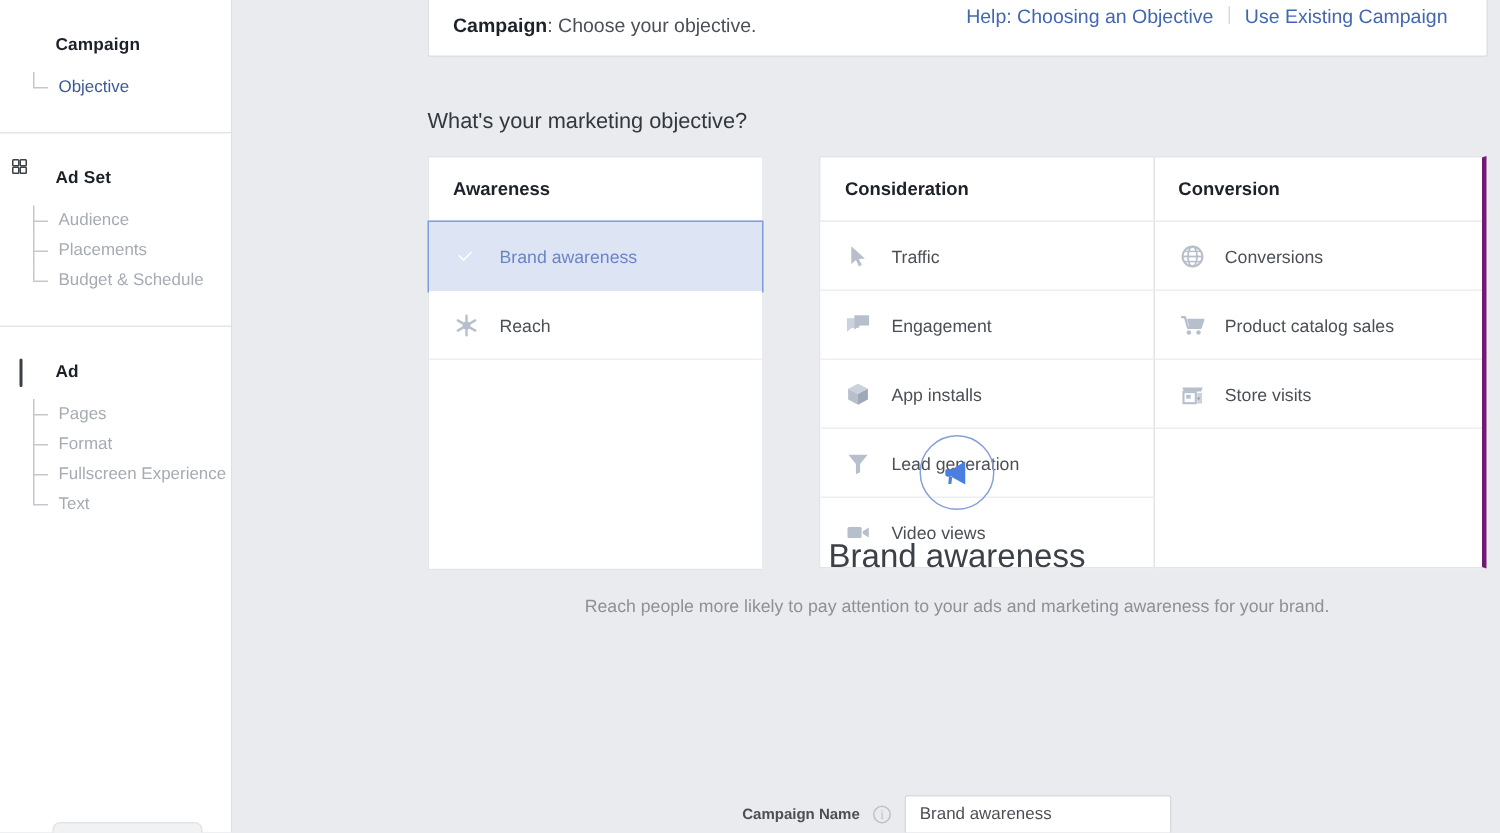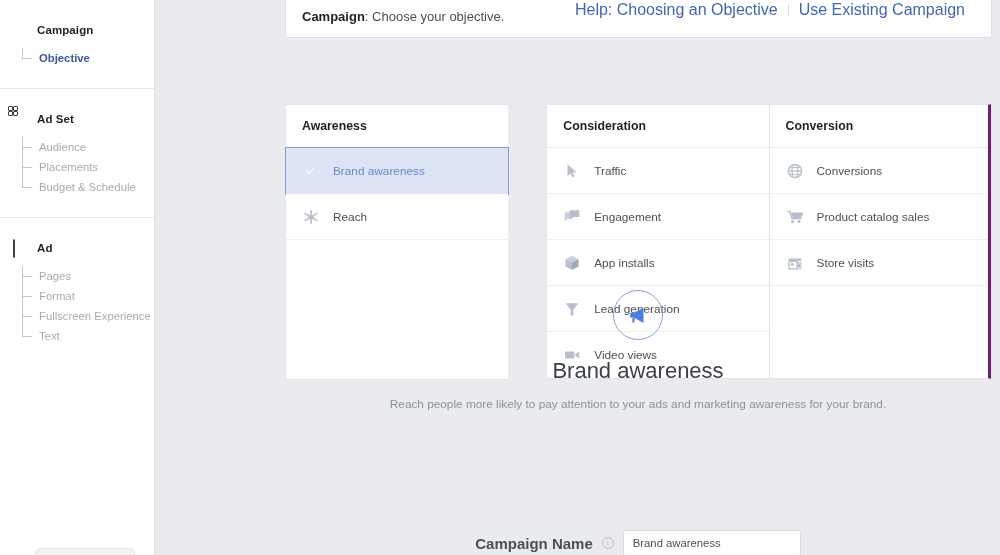--- a/index.html
+++ b/index.html
@@ -58,21 +58,21 @@
   .ico-window::after{
     content:""; position:absolute; left:1px; right:1px; top:4px; height:1.4px;
     background:#3b3f46;
   }
 
   .side-subs { margin-top: 11px; position: relative; padding-left: 22px; }
   .sub-item {
     position: relative; height: 20px; display: flex; align-items: center;
     font-size: 11.3px; color: #a6abb3; padding-left: 17px;
   }
-  .sub-item.active { color: #3b5998; font-weight: bold; }
+  .sub-item.active { color: #3b5998; font-weight: normal; }
   
   .sub-item::before {
     content: ""; position: absolute; left: 0; top: 0; bottom: 0;
     width: 1px; background: #c4c8ce;
   }
   .sub-item.lastbranch::before { bottom: 50%; }
   .sub-item::after {
     content: ""; position: absolute; left: 0; top: 50%;
     width: 10px; height: 1px; background: #c4c8ce;
   }
@@ -93,21 +93,21 @@
     border-radius: 0 0 2px 2px;
   }
   .topcard-row {
     position: absolute; left: 0; right: 0; top: 14px; height: 20px;
     display: flex; align-items: center; padding: 0 16px;
   }
   .topcard-title { font-size: 13px; color: #4b4f56; margin-top: 12px; }
   .topcard-title b { color: #1d2129; font-weight: bold; }
   .topcard-links { margin-left: auto; display: flex; align-items: center; gap: 0; }
   .tc-link {
-    font-size: 16px; color: #4267b2; text-decoration: none; padding: 0 10px;
+    font-size: 13px; color: #4267b2; text-decoration: none; padding: 0 10px;
     white-space: nowrap;
   }
   .tc-sep { width: 1px; height: 12px; background: #d8dade; }
 
   .section-q {
     position: absolute; left: 0; top: 73px;
     font-size: 14.5px; color: #33383f;
   }
 
   
@@ -166,21 +166,21 @@
   .hero-title { margin-top: 18px; font-size: 22px; color: #3c4147; font-weight: normal; }
   .hero-desc {
     margin: 12px auto 0; width: 545px; font-size: 11.8px; color: #8c9198;
     line-height: 17px;
   }
 
   .cname-row {
     position: absolute; left: 0; top: 530px; width: 706px;
     display: flex; align-items: center; justify-content: center; gap: 9px;
   }
-  .cname-label { font-size: 15px; font-weight: bold; color: #4b4f56; }
+  .cname-label { font-size: 10px; font-weight: bold; color: #4b4f56; }
   .ic-info {
     width: 12px; height: 12px; border-radius: 50%; border: 1.2px solid #bdc1c7;
     color: #bdc1c7; font-size: 9px; line-height: 10px; text-align: center;
     font-family: "Liberation Serif", serif;
   }
   .cname-input {
     width: 178px; height: 26px; background: #fff; border: 1px solid #d9dbdf;
     border-radius: 2px; font-size: 11.3px; color: #4b4f56;
     padding: 0 9px; font-family: "Liberation Sans", sans-serif; outline: none;
   }
@@ -258,20 +258,21 @@
       <div class="topcard-row">
         <div class="topcard-title"><b>Campaign</b><span>: Choose your objective.</span></div>
         <div class="topcard-links">
           <a href="#" class="tc-link">Help: Choosing an Objective</a>
           <span class="tc-sep"></span>
           <a href="#" class="tc-link">Use Existing Campaign</a>
         </div>
       </div>
     </div>
 
+    <div class="section-q">What's your marketing objective?</div>
 
     <div class="obj-table">
 
       <div class="obj-col c1">
         <div class="obj-head">Awareness</div>
 
         <div class="obj-row selected">
           <span class="obj-icon">
             <span class="ic-check"></span>
           </span>

